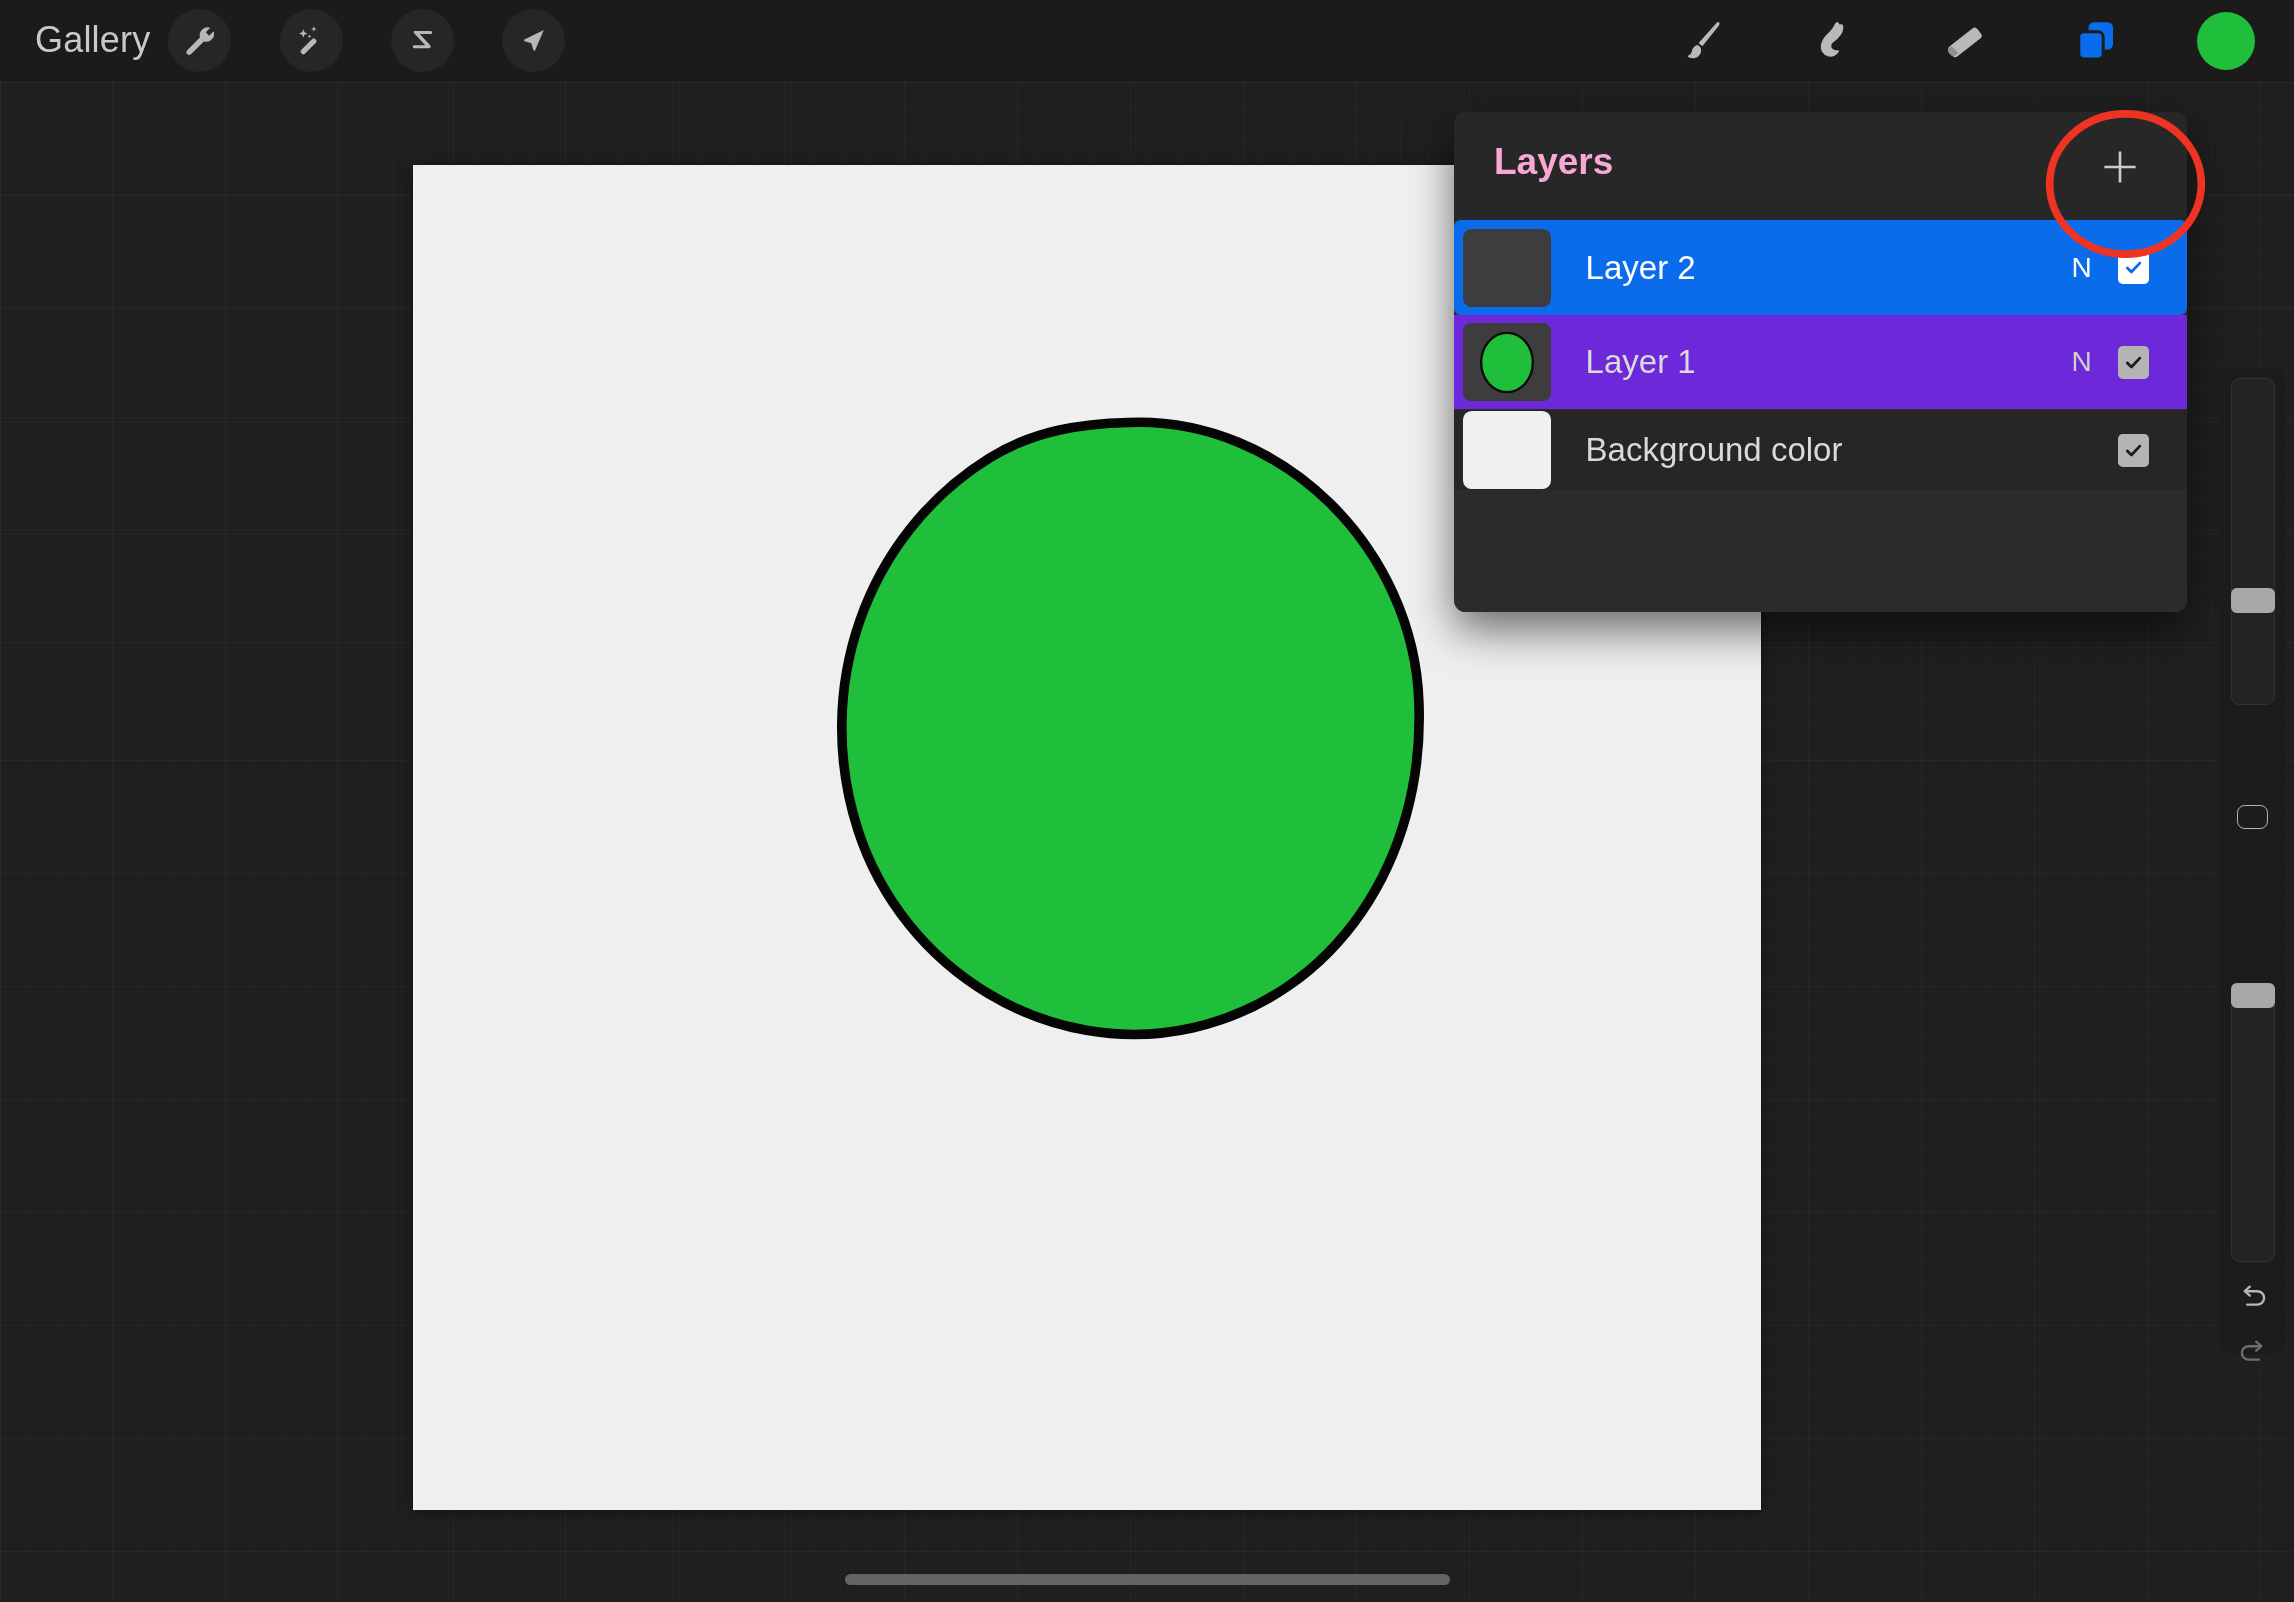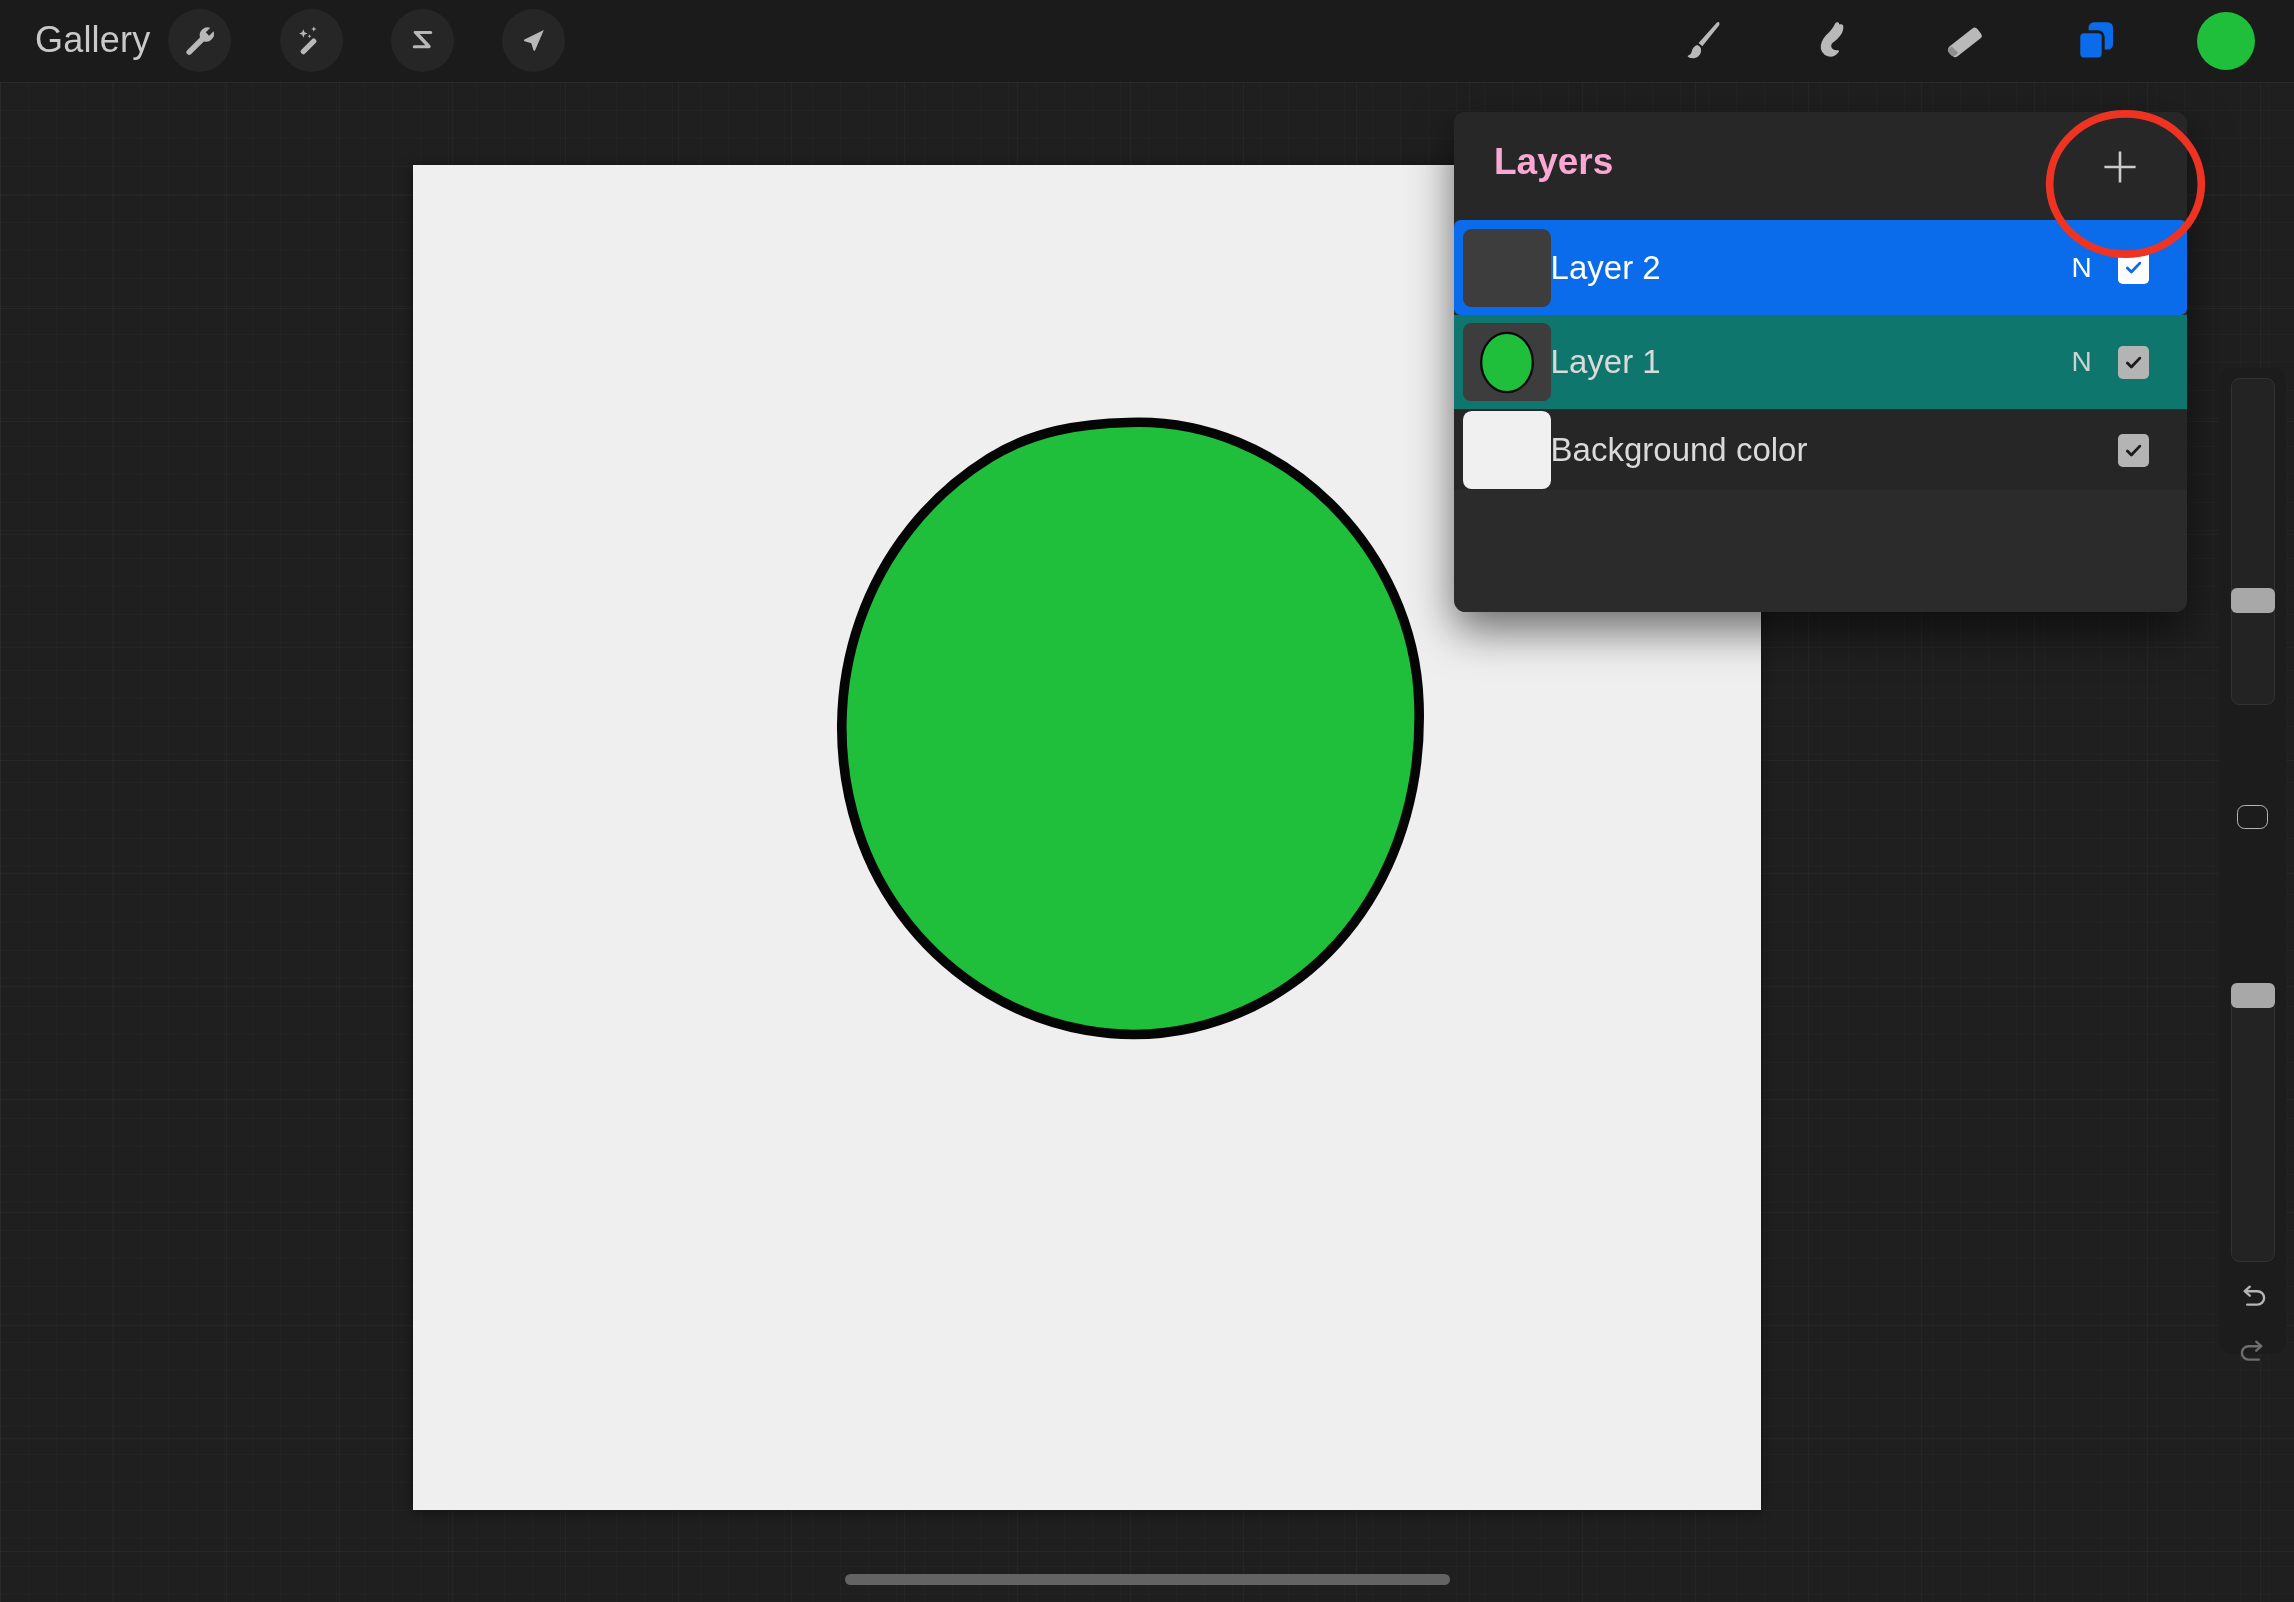--- a/index.html
+++ b/index.html
@@ -123,21 +123,21 @@
     display: flex;
     align-items: center;
     justify-content: center;
   }
 
   .layer-row {
     position: relative;
     height: 95px;
     display: flex;
     align-items: center;
-    background: #0f766e;
+    background: #6d28d9;
     border-bottom: 1px solid #2c2c2c;
   }
   .layer-row.selected {
     background: #0a6ceb;
     border-radius: 6.7px;
     border-bottom: none;
   }
   .layer-row.bgrow { background: #262626; height: 81px; }
 
   .thumb {
@@ -145,20 +145,21 @@
     margin-left: 8.6px;
     border-radius: 8.6px;
     background: #3d3d3d;
     overflow: hidden;
     flex: 0 0 auto;
   }
   .thumb.white { background: #f0f0f0; }
   .thumb svg { display: block; }
 
   .layer-name {
+    margin-left: 35px;
     font-size: 33px;
     color: #dadada;
     flex: 1 1 auto;
   }
   .layer-row.selected .layer-name { color: #ffffff; }
 
   .blend-mode {
     font-size: 28px;
     color: #d0d0d0;
     width: 50px;

